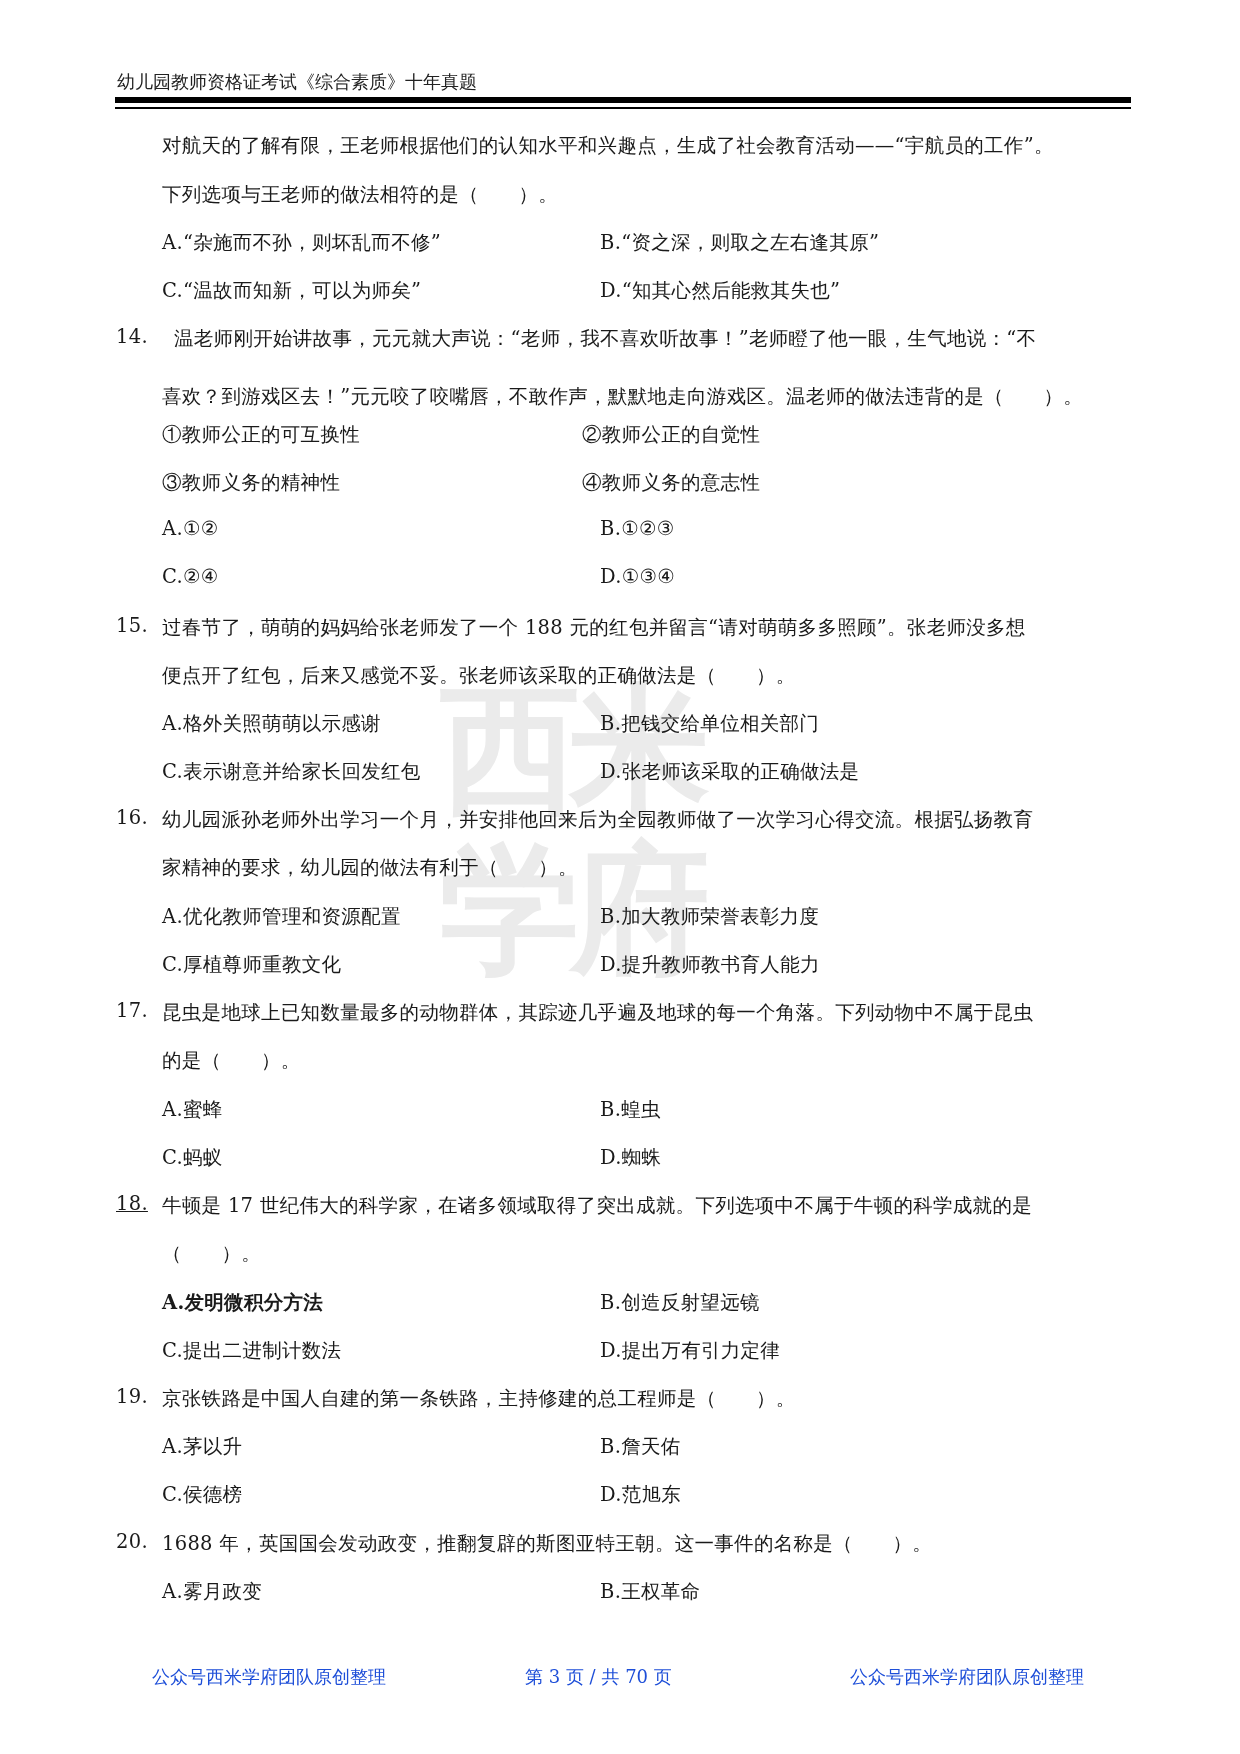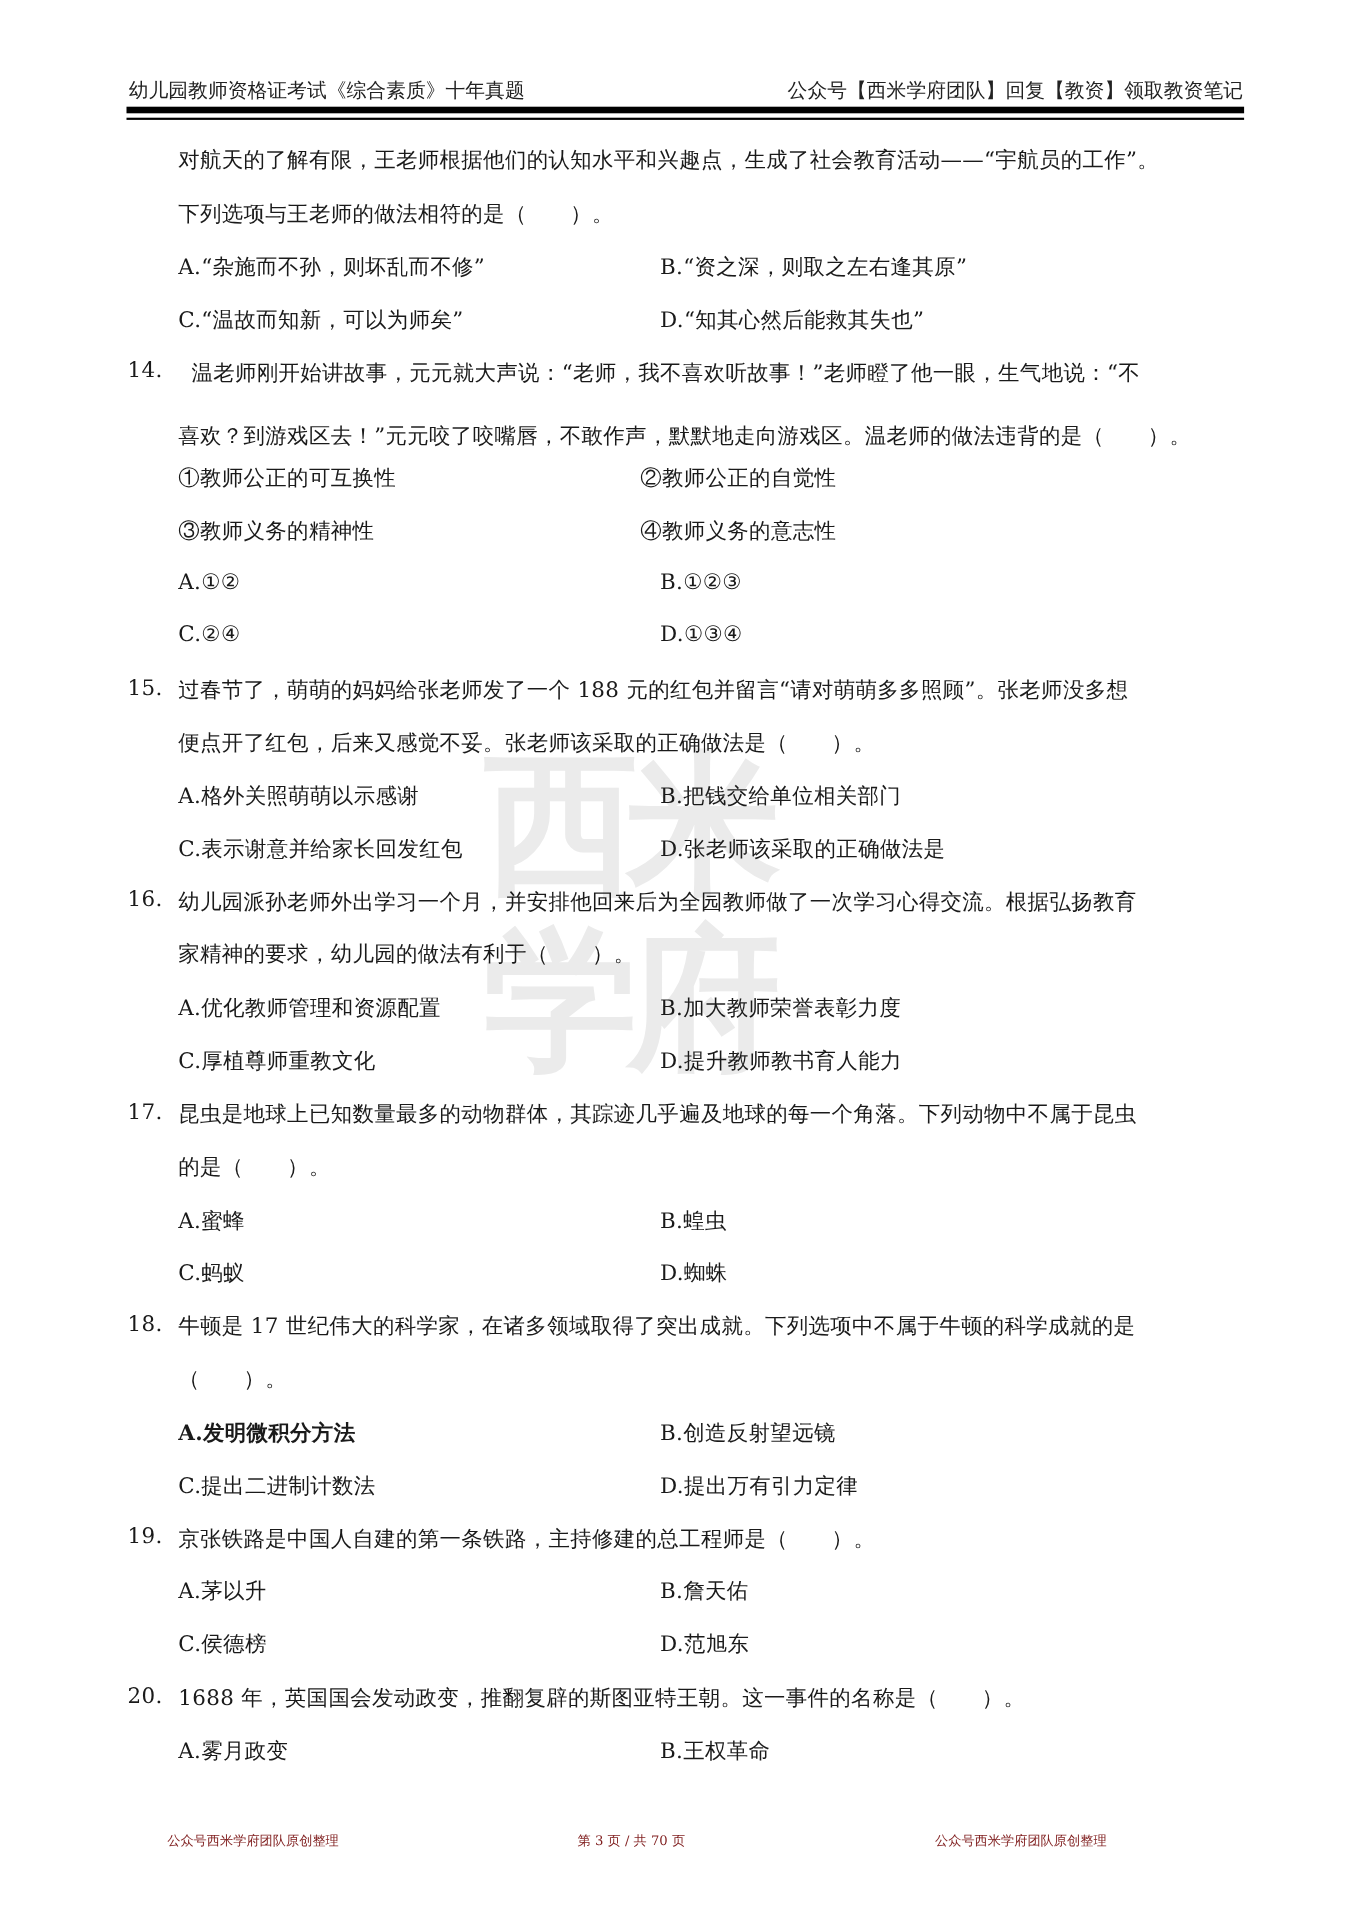--- a/index.html
+++ b/index.html
@@ -26,28 +26,27 @@
 
   .content { position: absolute; left: 0; top: 0; width: 1240px; z-index: 1; }
   .line {
     position: absolute; font-size: 19.5px; white-space: nowrap; letter-spacing: 0.3px;
   }
   .qnum { position: absolute; left: 116px; }
   .qtext { position: absolute; left: 162px; }
   .optA { position: absolute; left: 162px; }
   .optB { position: absolute; left: 600px; }
 
-  .footer { position: absolute; top: 1665px; font-size: 12px; color: #7f1d1d; white-space: nowrap; }
+  .footer { position: absolute; top: 1665px; font-size: 18px; color: #1d4ed8; white-space: nowrap; }
 </style>
 </head>
 <body>
 
 <div class="header">
   <span class="left">幼儿园教师资格证考试《综合素质》十年真题</span>
-  <span class="right">公众号【西米学府团队】回复【教资】领取教资笔记</span>
 </div>
 <div class="rule-thick"></div>
 <div class="rule-thin"></div>
 
 <div class="watermark">
   <span>西</span>
   <span>米</span>
   <span>学</span>
   <span>府</span>
 </div>
@@ -101,21 +100,21 @@
     <div class="line qnum" style="top:999px;">17.</div>
     <div class="line qtext" style="top:999px;">昆虫是地球上已知数量最多的动物群体，其踪迹几乎遍及地球的每一个角落。下列动物中不属于昆虫</div>
     <div class="line qtext" style="top:1047px;">的是（　　）。</div>
     <div class="line optA" style="top:1096px;">A.蜜蜂</div>
     <div class="line optB" style="top:1096px;">B.蝗虫</div>
     <div class="line optA" style="top:1144px;">C.蚂蚁</div>
     <div class="line optB" style="top:1144px;">D.蜘蛛</div>
   </div>
 
   <div>
-    <div class="line qnum" style="top:1192px;">18.</div>
+    <div class="line qnum" style="top:1192px;text-decoration:underline;">18.</div>
     <div class="line qtext" style="top:1192px;">牛顿是 17 世纪伟大的科学家，在诸多领域取得了突出成就。下列选项中不属于牛顿的科学成就的是</div>
     <div class="line qtext" style="top:1240px;">（　　）。</div>
     <div class="line optA" style="top:1289px;font-weight:bold;">A.发明微积分方法</div>
     <div class="line optB" style="top:1289px;">B.创造反射望远镜</div>
     <div class="line optA" style="top:1337px;">C.提出二进制计数法</div>
     <div class="line optB" style="top:1337px;">D.提出万有引力定律</div>
   </div>
 
   <div>
     <div class="line qnum" style="top:1385px;">19.</div>

